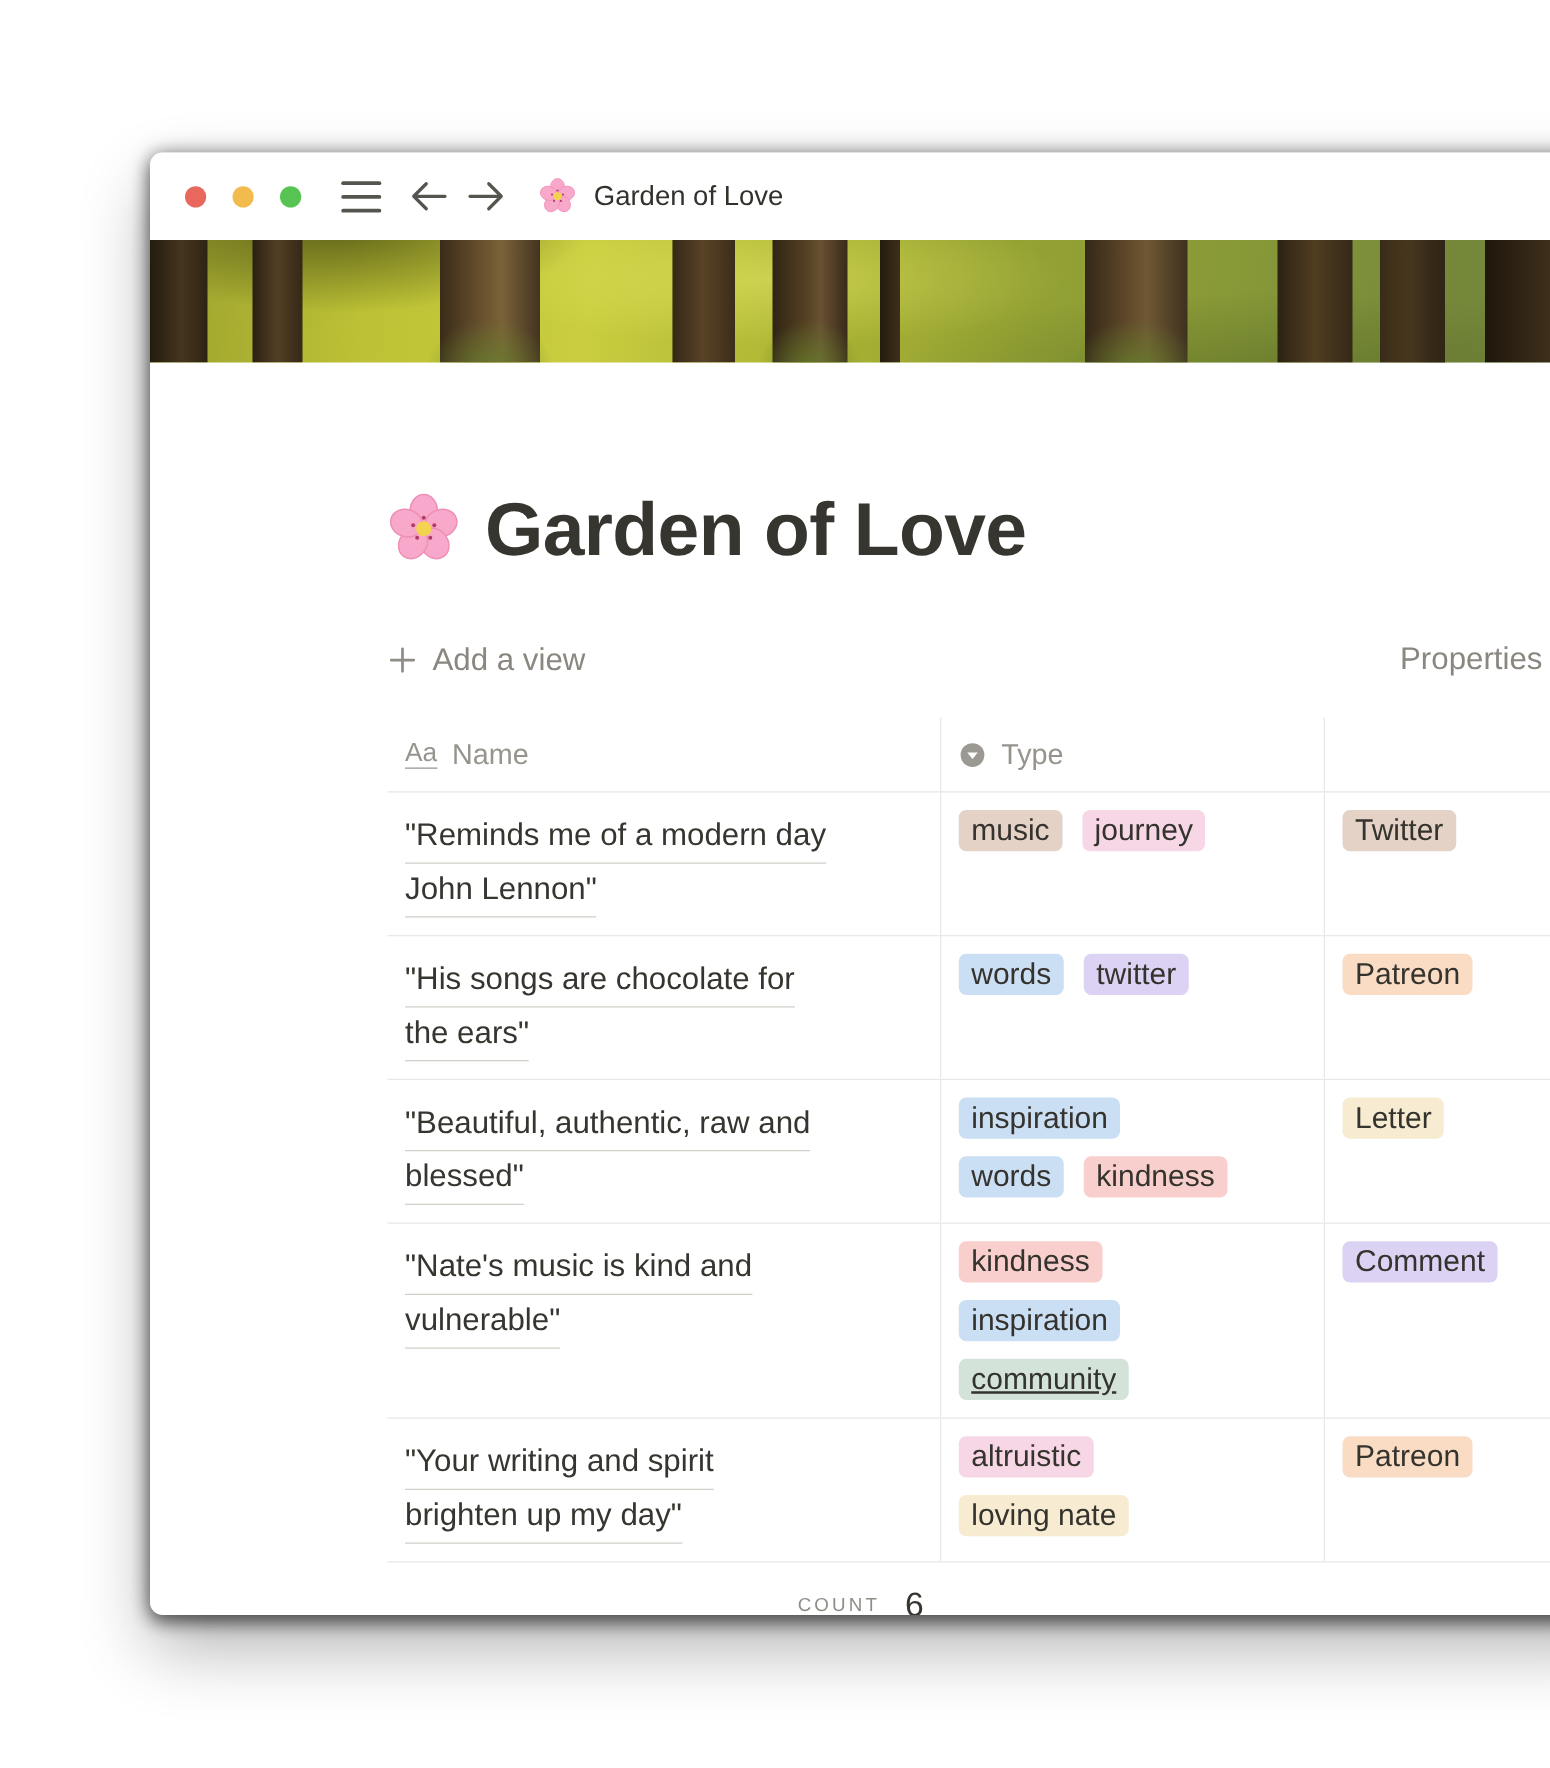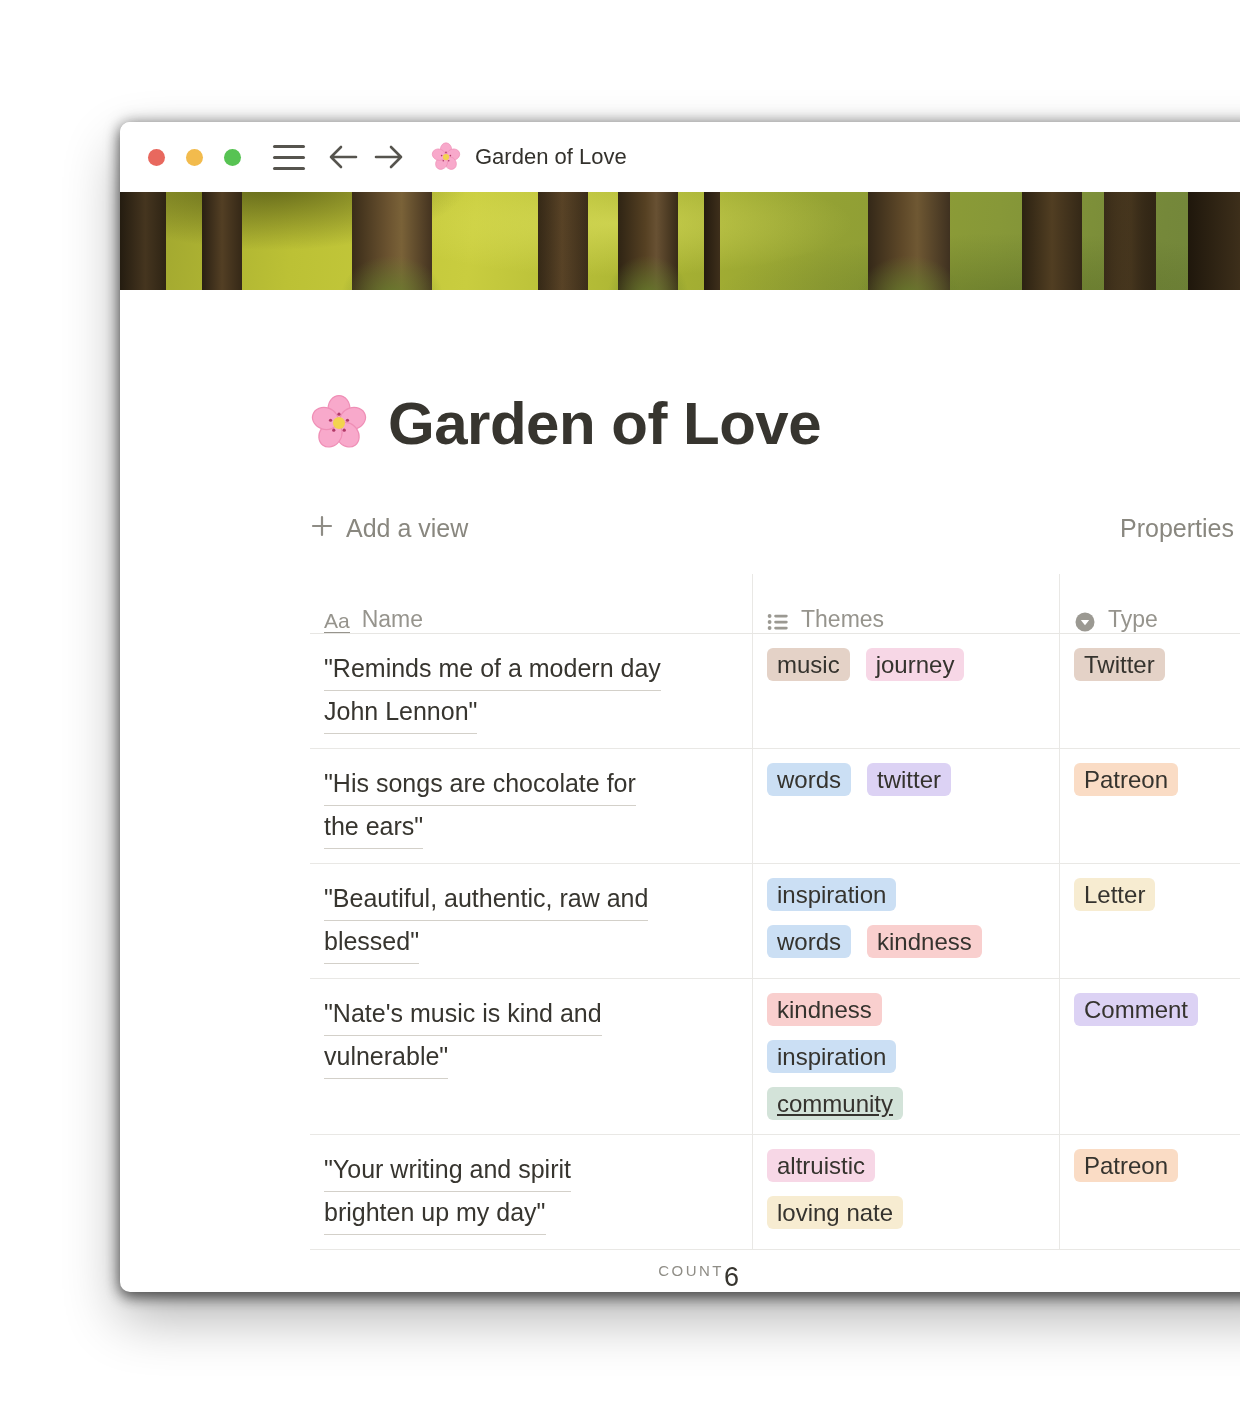--- a/index.html
+++ b/index.html
@@ -47,44 +47,44 @@
   .t8 { left:902px;  width:60px;  background:linear-gradient(90deg,#2c2212,#513e22 50%,#342817); }
   .t9 { left:984px;  width:52px;  background:linear-gradient(90deg,#31261500, #312615), linear-gradient(90deg,#382b18,#5a4526 52%,#3a2c1a); }
   .t10{ left:1068px; width:112px; background:linear-gradient(90deg,#1f170c,#3c2e1a 45%,#4a3921 65%,#291f10); }
   
   .content { padding-left:190px; }
   .page-head { margin-top:100px; height:66px; display:flex; align-items:center; gap:20px; }
   .page-emoji { width:58px; height:58px; flex:0 0 auto; }
   .page-title { font-size:60px; font-weight:700; letter-spacing:-0.5px; color:#37352F; }
   
   .toolbar { margin-top:56px; height:32px; width:990px; position:relative; display:flex; align-items:center; }
-  .add-view { display:flex; align-items:flex-start; gap:12px; color:#89877F; font-size:25px; cursor:pointer; }
+  .add-view { display:flex; align-items:center; gap:12px; color:#89877F; font-size:25px; cursor:pointer; }
   .properties { position:absolute; left:810px; top:50%; transform:translateY(-50%);
     color:#89877F; font-size:25px; white-space:nowrap; cursor:pointer; }
   
   .table { margin-top:30px; width:990px; }
   .thead { display:grid; grid-template-columns:443px 307px 240px; height:60px; border-bottom:1px solid #E7E6E3; }
-  .hcell { display:flex; align-items:flex-end; gap:12px; padding:0 14px; color:#96948D; font-size:23px; cursor:pointer; }
+  .hcell { display:flex; align-items:center; gap:12px; padding:0 14px; color:#96948D; font-size:23px; cursor:pointer; }
   .thead .hcell:nth-child(1), .thead .hcell:nth-child(2) { border-right:1px solid #E9E8E5; }
   .aa-icon { font-size:21px; font-weight:500; color:#96948D; border-bottom:1.5px solid #96948D; padding-bottom:1px; line-height:1; }
   .trow { display:grid; grid-template-columns:443px 307px 240px; border-bottom:1px solid #E9E8E5; min-height:110px; }
   .cell { padding:14px 16px 14px 14px; cursor:pointer; }
   .trow .cell:nth-child(1), .trow .cell:nth-child(2) { border-right:1px solid #E9E8E5; }
   .name-cell { font-size:25px; font-weight:500; line-height:41px; color:#37352F; }
   .name-line { display:block; }
   .name-text { display:inline-block; border-bottom:1.5px solid #D3D0C9; padding-bottom:1px; }
   .tag-line { display:flex; gap:16px; }
   .tag-line + .tag-line { margin-top:14px; }
   .tag {
     display:inline-flex; align-items:center; max-width:100%;
     font-size:24px; line-height:33px; padding:0 10px; border-radius:6px;
     color:#35332E; white-space:nowrap;
   }
-  .tfoot { width:443px; height:56px; display:flex; justify-content:flex-end; align-items:flex-start;
-    gap:0; padding:12px 14px 0 0; cursor:pointer; }
+  .tfoot { width:443px; height:56px; display:flex; justify-content:flex-end; align-items:center;
+    gap:20px; padding:12px 14px 0 0; cursor:pointer; }
   .count-label { font-size:15px; letter-spacing:2.5px; color:#8F8D86; }
   .count-value { font-size:27px; color:#37352F; }
   svg { display:block; }
 </style>
 </head>
 <body>
 
 <div class="window">
 
   <div class="titlebar">
@@ -175,31 +175,20 @@
     </div>
 
     <div class="table">
       <div class="thead">
         <div class="hcell">
           <span class="aa-icon">Aa</span>
           <span>Name</span>
         </div>
         <div class="hcell">
           <svg width="22" height="22" viewBox="0 0 22 22">
-            <circle cx="2.6" cy="5" r="1.9" fill="#9B9992"></circle>
-              <rect x="7.2" y="3.7" width="13.5" height="2.7" rx="1.35" fill="#9B9992"></rect>
-            <circle cx="2.6" cy="11" r="1.9" fill="#9B9992"></circle>
-              <rect x="7.2" y="9.7" width="13.5" height="2.7" rx="1.35" fill="#9B9992"></rect>
-            <circle cx="2.6" cy="17" r="1.9" fill="#9B9992"></circle>
-              <rect x="7.2" y="15.7" width="13.5" height="2.7" rx="1.35" fill="#9B9992"></rect>
-          </svg>
-          <span>Themes</span>
-        </div>
-        <div class="hcell">
-          <svg width="22" height="22" viewBox="0 0 22 22">
             <circle cx="11" cy="11" r="9.5" fill="#9B9992"></circle>
             <path d="M6.8 9 L15.2 9 L11 14.2 Z" fill="#ffffff"></path>
           </svg>
           <span>Type</span>
         </div>
       </div>
 
       <div id="tbody">
           <div class="trow">
             <div class="cell name-cell">

